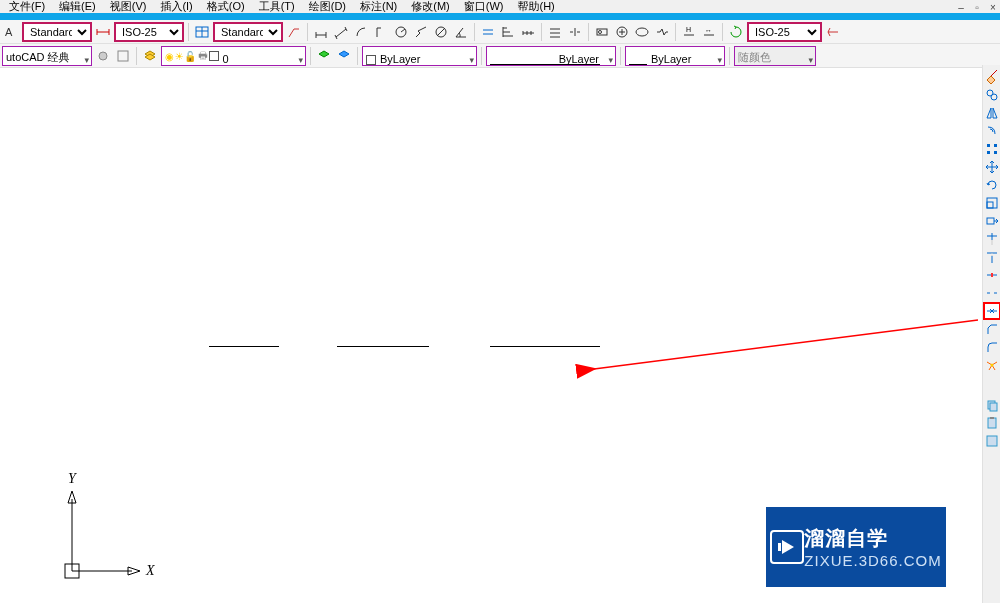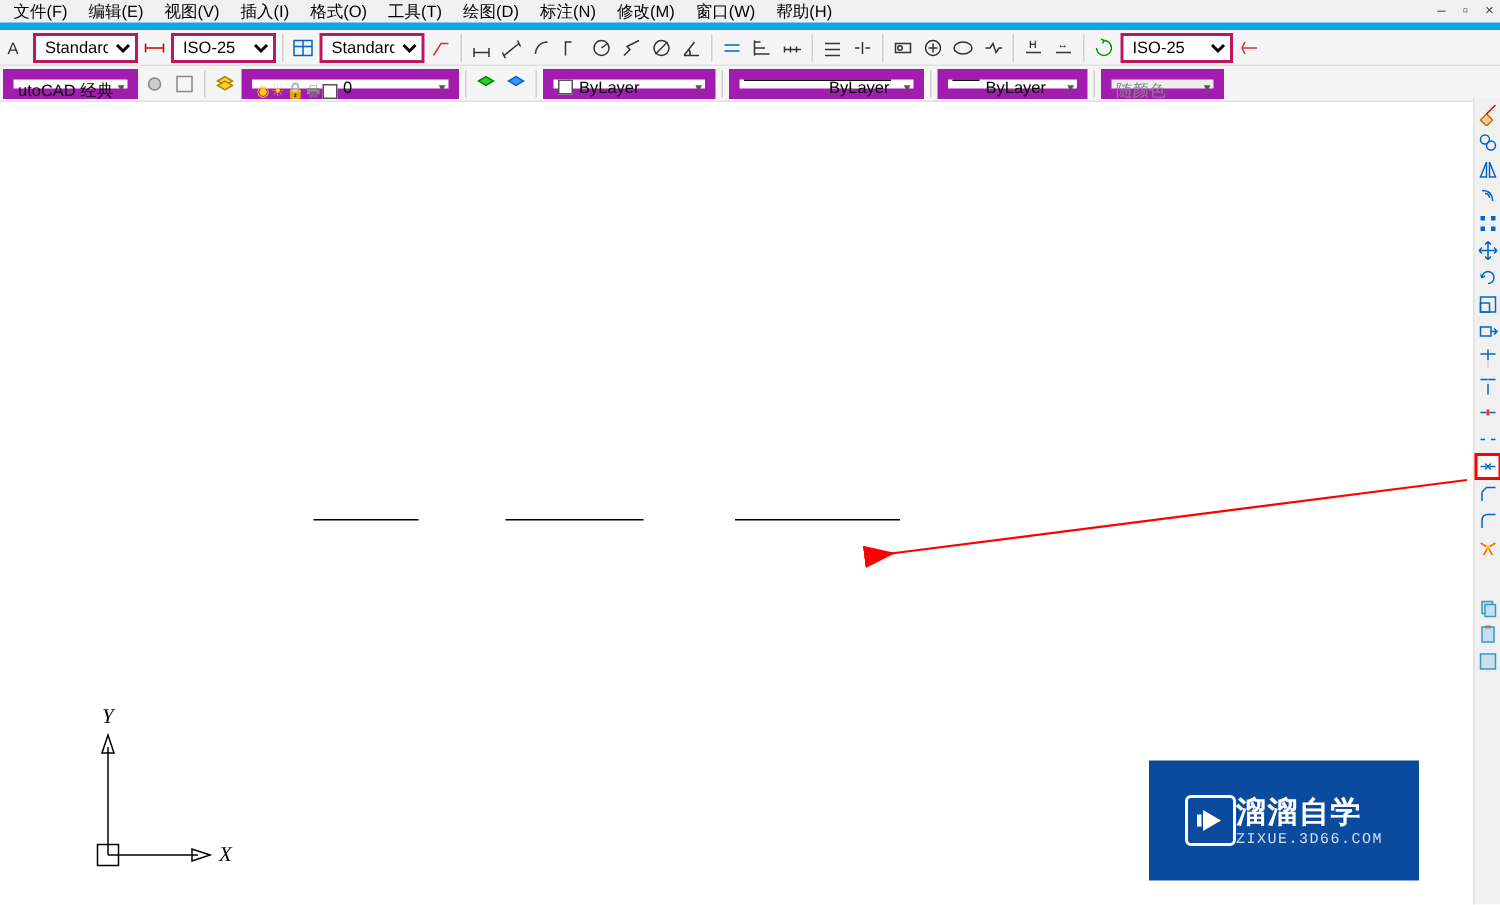--- a/index.html
+++ b/index.html
@@ -1,31 +1,31 @@
 <!DOCTYPE html>
 <html><head>
 <meta charset="utf-8">
 <style>
   * { box-sizing: border-box; margin: 0; padding: 0; }
   html, body { width: 1000px; height: 603px; overflow: hidden; font-family: "Microsoft YaHei", "SimSun", Arial, sans-serif; font-size: 11px; background: #fff; }
   .app { width: 1000px; height: 603px; position: relative; background: #fff; display: flex; flex-direction: column; }
 
   
-  .menubar { height: 20px; background: #f0f0f0; display: flex; align-items: center; padding-left: 2px; border-bottom: 5px solid #0ea5e9; position: relative; }
+  .menubar { height: 20px; background: #f0f0f0; display: flex; align-items: center; padding-left: 2px; border-bottom: 7px solid #0ea5e9; position: relative; }
   .menubar .menu-item { padding: 2px 7px; color: #000; cursor: default; }
   .winctrl { position: absolute; right: 2px; top: 2px; display: flex; gap: 6px; align-items: center; }
   .winctrl span { width: 10px; height: 10px; display: inline-flex; align-items: center; justify-content: center; color: #444; font-size: 10px; }
 
   
   .toolbar { height: 24px; background: #f5f5f5; display: flex; align-items: center; padding: 1px 2px; border-bottom: 1px solid #e0e0e0; gap: 2px; }
   .toolbar select, .combo { height: 20px; font-size: 11px; border: 2px solid #be185d; background: #fff; padding: 0 2px; }
   .tbicon { width: 18px; height: 18px; display: inline-flex; align-items: center; justify-content: center; border: 1px solid transparent; color: #333; font-size: 12px; cursor: default; }
   .tbicon svg { width: 14px; height: 14px; }
   .sep { width: 1px; height: 18px; background: #d0d0d0; margin: 0 2px; }
-  .combo-wide { width: 110px; display: flex; align-items: flex-start; height: 20px; border: 7px solid #a21caf; background: #fff; padding: 0 3px; position: relative; }
+  .combo-wide { width: 110px; display: flex; align-items: flex-end; height: 20px; border: 1px solid #a21caf; background: #fff; padding: 0 3px; position: relative; }
   .combo-wide .arrow { position: absolute; right: 2px; font-size: 9px; color: #555; }
   .color-swatch { width: 10px; height: 10px; border: 1px solid #555; background: #fff; margin-right: 4px; display:inline-block; }
   .bylayer-line { flex:1; height:0; border-top:1px solid #000; margin-right:12px; }
 
   
   .canvas-area { flex:1; position: relative; background: #fff; }
   .drawing-line { position: absolute; height: 1px; background: #000; }
   .ucs { position: absolute; left: 60px; bottom: 20px; }
   .ucs svg { overflow: visible; }
   .ucs text { font-family: "Times New Roman", serif; font-size: 14px; font-style: italic; fill: #000; }
@@ -37,21 +37,21 @@
   .right-toolbar .ricon.highlight { outline: 2px solid #f00; outline-offset: -1px; background:#fff; }
 
   
   .arrow-overlay { position: absolute; pointer-events: none; }
 
   
   .watermark { position: absolute; right: 54px; bottom: 16px; width: 180px; height: 80px; background: #0a4b9e; display: flex; align-items: center; justify-content: center; gap: 0; color: #fff; }
   .watermark .play { width: 34px; height: 34px; border: 2px solid #fff; border-radius: 4px; display:flex; align-items:center; justify-content:center; }
   .watermark .txtblock { display:flex; flex-direction:column; align-items:flex-start; }
   .watermark .big { font-size: 20px; font-weight: bold; letter-spacing: 1px; }
-  .watermark .small { font-size: 10px; letter-spacing: 1px; color: #cde0f5; font-family: Liberation Mono, monospace; }
+  .watermark .small { font-size: 15px; letter-spacing: 1px; color: #cde0f5; }
 
   .layer-icons { display:flex; align-items:center; gap:1px; }
   .layer-icons span { font-size:10px; }
 
 </style>
 </head>
 <body>
 
 <div class="app">
 

